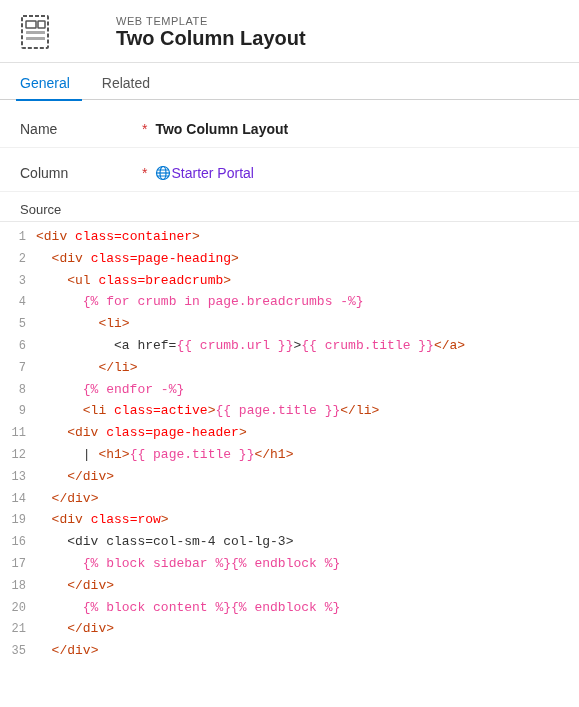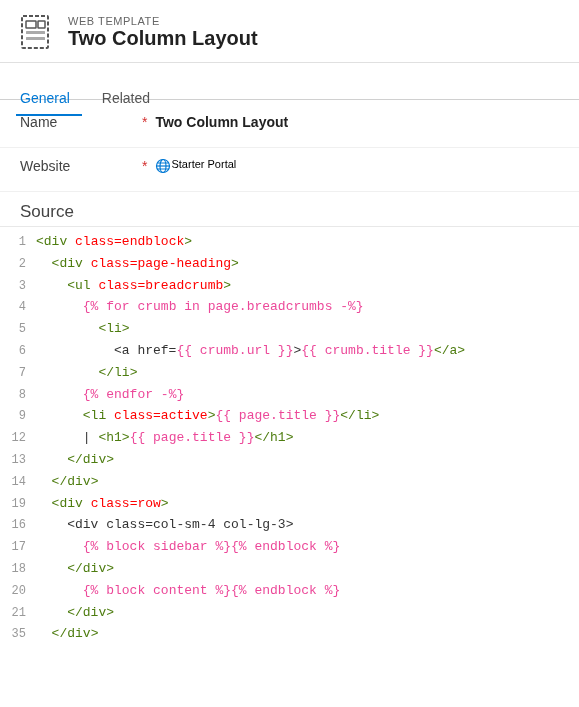--- a/index.html
+++ b/index.html
@@ -11,20 +11,21 @@
       width: 579px;
       min-height: 707px;
     }
 
     
     .page-header {
       display: flex;
       align-items: center;
       padding: 12px 16px 10px 16px;
       border-bottom: 1px solid #e0e0e0;
+      gap: 48px;
     }
     .header-icon {
       width: 40px;
       height: 40px;
       margin-right: 12px;
       flex-shrink: 0;
     }
     .header-icon svg {
       width: 40px;
       height: 40px;
@@ -54,35 +55,35 @@
       margin-top: 2px;
     }
     .tab {
       padding: 8px 12px 8px 4px;
       margin-right: 16px;
       font-size: 14px;
       color: #555;
       cursor: pointer;
       border-bottom: 2px solid transparent;
       position: relative;
-      top: 17px;
+      top: 2px;
     }
     .tab.active {
       color: #0078d4;
       border-bottom: 2px solid #0078d4;
       font-weight: 500;
     }
 
     
     .form-section {
       padding: 4px 0;
     }
     .form-row {
       display: flex;
-      align-items: flex-start;
+      align-items: flex-end;
       padding: 10px 20px;
       border-bottom: 1px solid #f0f0f0;
       min-height: 44px;
     }
     .form-label {
       width: 120px;
       flex-shrink: 0;
       color: #444;
       font-size: 14px;
     }
@@ -90,38 +91,38 @@
       color: #d32f2f;
       margin-left: 2px;
       margin-right: 8px;
     }
     .form-value {
       font-weight: 700;
       color: #222;
       font-size: 14px;
     }
     .form-link {
-      color: #000000;
+      color: #6d28d9;
       text-decoration: none;
       display: flex;
       align-items: center;
       gap: 5px;
-      font-size: 11px;
+      font-size: 14px;
     }
     .globe-icon {
       display: inline-flex;
       align-items: center;
       justify-content: center;
       color: #0078d4;
     }
 
     
     .source-label {
       padding: 6px 20px 4px 20px;
-      font-size: 17px;
+      font-size: 13px;
       color: #444;
       font-weight: 500;
       border-bottom: 1px solid #e8e8e8;
     }
 
     
     .code-block {
       font-family: 'Consolas', 'Courier New', monospace;
       font-size: 13px;
       padding: 4px 0;
@@ -142,21 +143,21 @@
       font-size: 12px;
       user-select: none;
       flex-shrink: 0;
     }
     .line-content {
       flex: 1;
       white-space: pre;
     }
 
     
-    .tag { color: #4d7c0f; text-align: center; }
+    .tag { color: #c2410c; text-align: center; }
     .attr { color: #ff0000; }
     .template { color: #ec4899; }
   </style>
 </head>
 <body>
 
 <div class="page-header">
   <div class="header-icon">
     <svg viewBox="0 0 40 40" xmlns="http://www.w3.org/2000/svg">
 
@@ -180,41 +181,41 @@
 
 <div class="form-section">
 
   <div class="form-row">
     <span class="form-label">Name</span>
     <span class="required-star">*</span>
     <span class="form-value">Two Column Layout</span>
   </div>
 
   <div class="form-row">
-    <span class="form-label">Website</span>
+    <span class="form-label">Column</span>
     <span class="required-star">*</span>
     <span class="globe-icon">
       <svg width="16" height="16" viewBox="0 0 16 16" xmlns="http://www.w3.org/2000/svg" fill="#0078d4">
         <circle cx="8" cy="8" r="6.5" fill="none" stroke="#0078d4" stroke-width="1.2"></circle>
         <ellipse cx="8" cy="8" rx="3" ry="6.5" fill="none" stroke="#0078d4" stroke-width="1.2"></ellipse>
         <line x1="1.5" y1="8" x2="14.5" y2="8" stroke="#0078d4" stroke-width="1.2"></line>
         <line x1="2.5" y1="5" x2="13.5" y2="5" stroke="#0078d4" stroke-width="1"></line>
         <line x1="2.5" y1="11" x2="13.5" y2="11" stroke="#0078d4" stroke-width="1"></line>
       </svg>
     </span>
     <a class="form-link" href="#">Starter Portal</a>
   </div>
 </div>
 
 <div class="source-label">Source</div>
 
 <div class="code-block" id="code-container">
 <div class="code-line">
       <span class="line-num">1</span>
-      <span class="line-content"><span class="tag">&lt;div</span> <span class="attr">class=endblock</span><span class="tag">&gt;</span></span>
+      <span class="line-content"><span class="tag">&lt;div</span> <span class="attr">class=container</span><span class="tag">&gt;</span></span>
     </div>
     <div class="code-line">
       <span class="line-num">2</span>
       <span class="line-content">  <span class="tag">&lt;div</span> <span class="attr">class=page-heading</span><span class="tag">&gt;</span></span>
     </div>
     <div class="code-line">
       <span class="line-num">3</span>
       <span class="line-content">    <span class="tag">&lt;ul</span> <span class="attr">class=breadcrumb</span><span class="tag">&gt;</span></span>
     </div>
     <div class="code-line">
@@ -235,20 +236,24 @@
     </div>
     <div class="code-line">
       <span class="line-num">8</span>
       <span class="line-content">      <span class="template">{% endfor -%}</span></span>
     </div>
     <div class="code-line">
       <span class="line-num">9</span>
       <span class="line-content">      <span class="tag">&lt;li</span> <span class="attr">class=active</span><span class="tag">&gt;</span><span class="template">{{ page.title }}</span><span class="tag">&lt;/li</span><span class="tag">&gt;</span></span>
     </div>
     <div class="code-line">
+      <span class="line-num">11</span>
+      <span class="line-content">    <span class="tag">&lt;div</span> <span class="attr">class=page-header</span><span class="tag">&gt;</span></span>
+    </div>
+    <div class="code-line">
       <span class="line-num">12</span>
       <span class="line-content">      | <span class="tag">&lt;h1</span><span class="tag">&gt;</span><span class="template">{{ page.title }}</span><span class="tag">&lt;/h1</span><span class="tag">&gt;</span></span>
     </div>
     <div class="code-line">
       <span class="line-num">13</span>
       <span class="line-content">    <span class="tag">&lt;/div</span><span class="tag">&gt;</span></span>
     </div>
     <div class="code-line">
       <span class="line-num">14</span>
       <span class="line-content">  <span class="tag">&lt;/div</span><span class="tag">&gt;</span></span>

